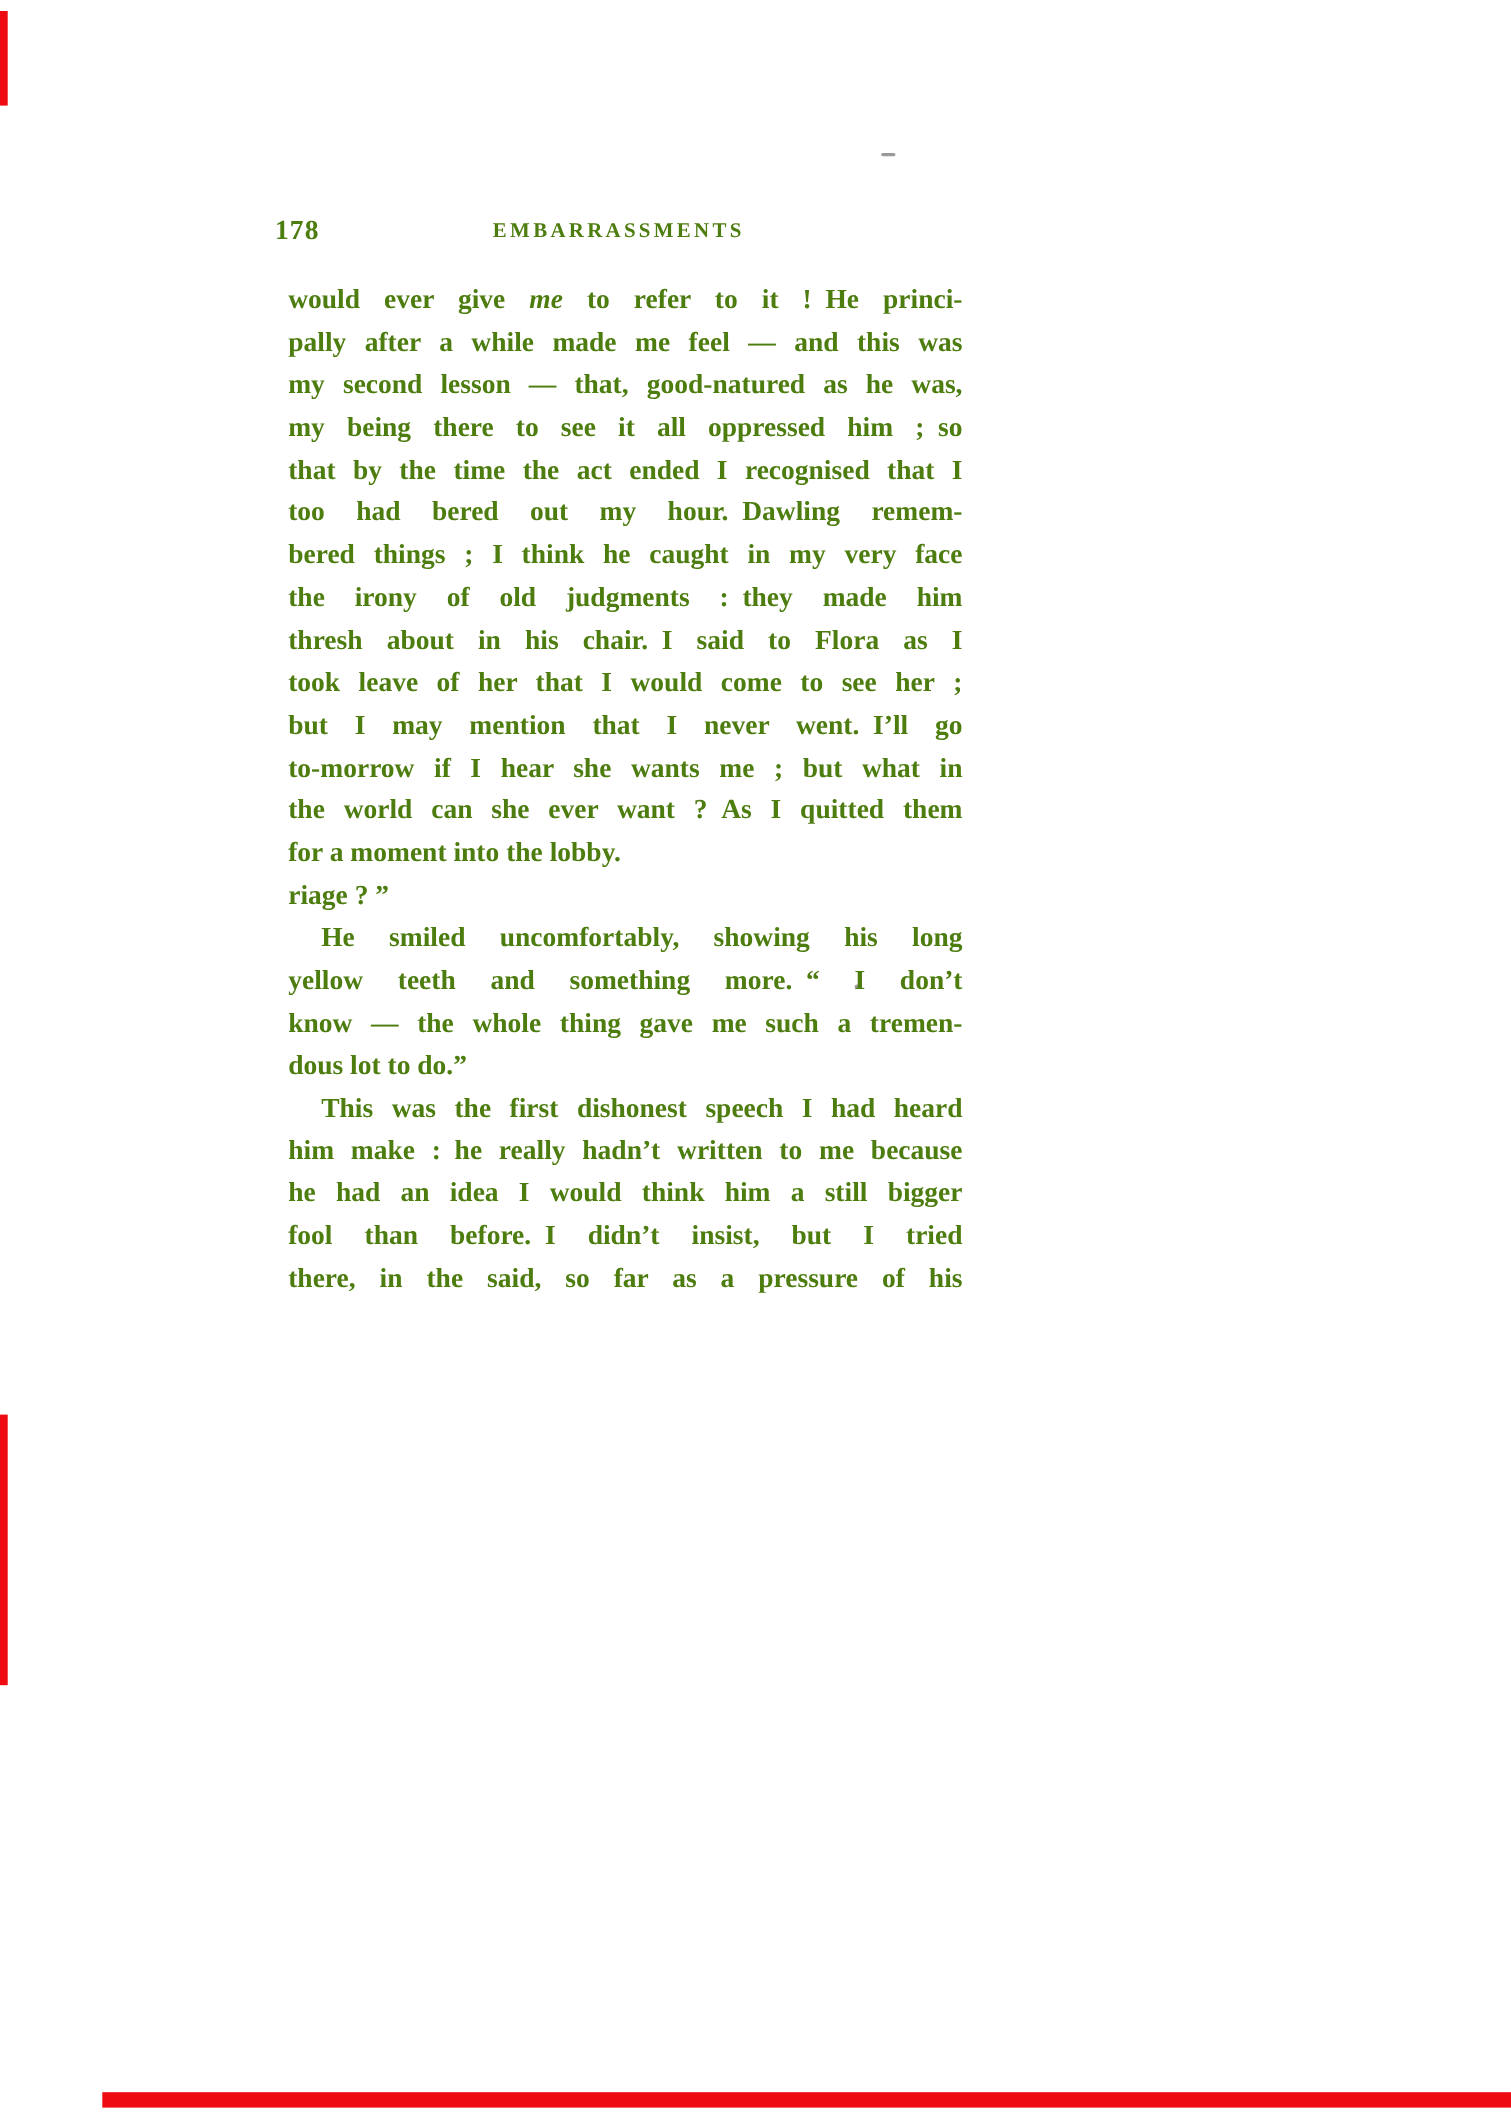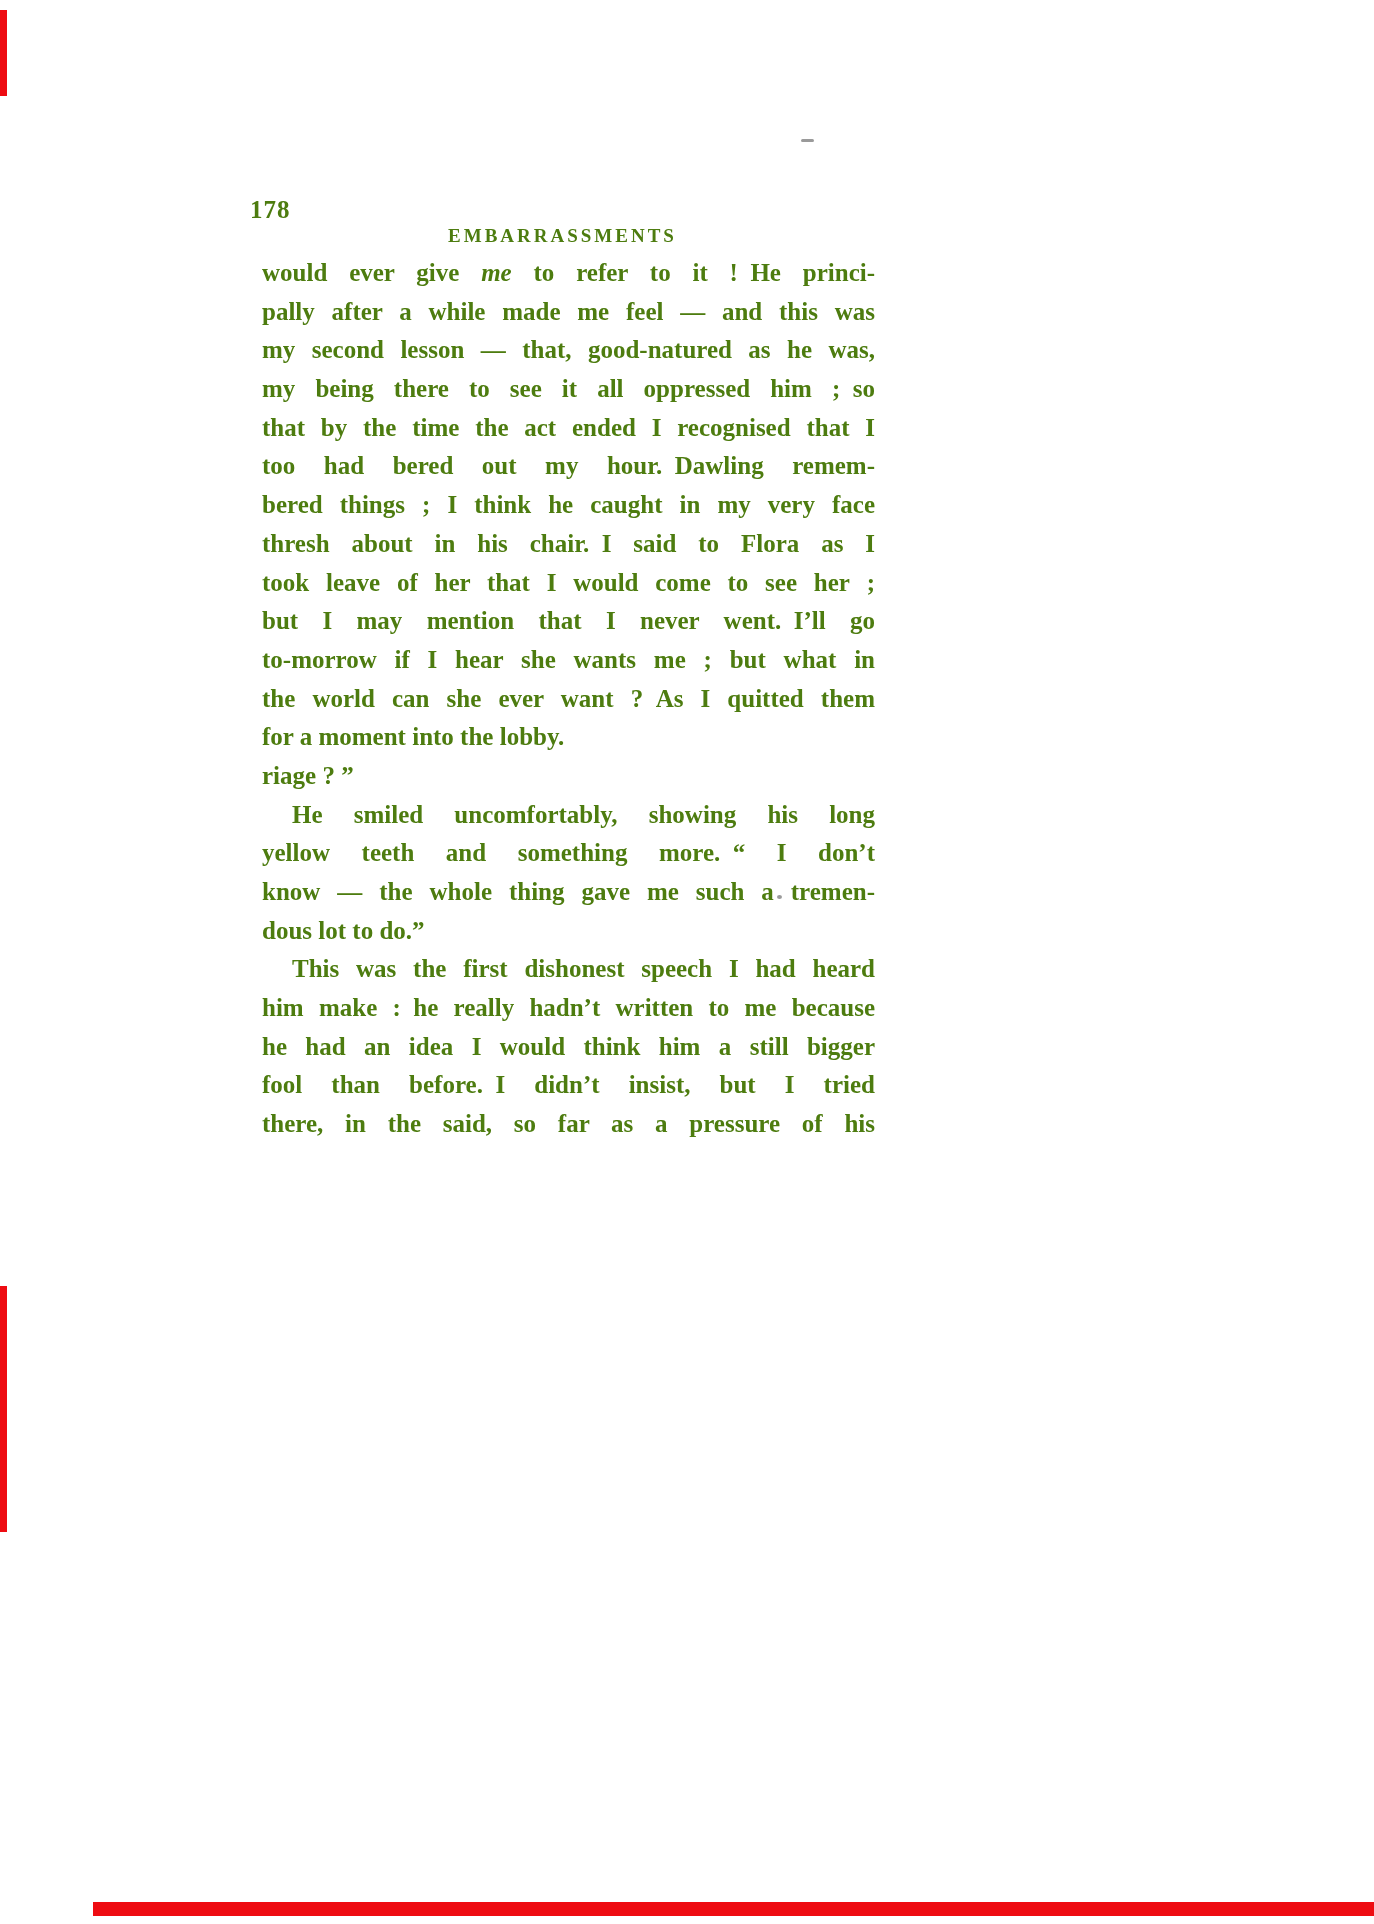--- a/index.html
+++ b/index.html
@@ -45,21 +45,20 @@
   }
   .running-title {
     position: absolute;
     left: 50%;
     top: 3px;
     transform: translateX(-50%);
     font-size: 19px;
     font-weight: 700;
     letter-spacing: 3px;
     white-space: nowrap;
-    margin-top: 26px;
   }
   .lines {
     padding-top: 28px;
     font-size: 25px;
     font-weight: 600;
     line-height: 38.7px;
     margin-left: 12px;
   }
   .line {
     text-align: justify;
@@ -97,20 +96,21 @@
       <span class="running-title">EMBARRASSMENTS</span>
     </div>
     <div class="lines" id="lines">
         <div class="line"><span>would ever give </span><em>me</em><span> to refer to it&nbsp;! He princi-</span></div>
         <div class="line"><span>pally after a while made me feel — and this was</span></div>
         <div class="line"><span>my second lesson — that, good-natured as he was,</span></div>
         <div class="line"><span>my being there to see it all oppressed him&nbsp;; so</span></div>
         <div class="line"><span>that by the time the act ended I recognised that I</span></div>
         <div class="line"><span>too had bered out my hour. Dawling remem-</span></div>
         <div class="line"><span>bered things&nbsp;; I think he caught in my very face</span></div>
+        <div class="line"><span>the irony of old judgments&nbsp;: they made him</span></div>
         <div class="line"><span>thresh about in his chair. I said to Flora as I</span></div>
         <div class="line"><span>took leave of her that I would come to see her&nbsp;;</span></div>
         <div class="line"><span>but I may mention that I never went. I’ll go</span></div>
         <div class="line"><span>to-morrow if I hear she wants me&nbsp;; but what in</span></div>
         <div class="line"><span>the world can she ever want&nbsp;? As I quitted them</span></div>
         <div class="line para-end"><span>for a moment into the lobby.</span></div>
         <div class="line para-end"><span>riage&nbsp;?&nbsp;”</span></div>
         <div class="line indent"><span>He smiled uncomfortably, showing his long</span></div>
         <div class="line"><span>yellow teeth and something more. “&nbsp;I don’t</span></div>
         <div class="line"><span>know — the whole thing gave me such a tremen-</span></div>

